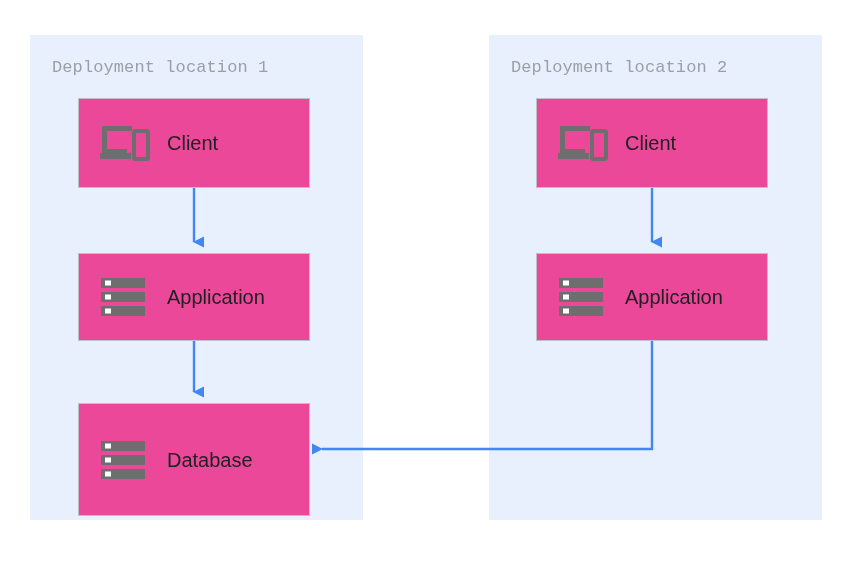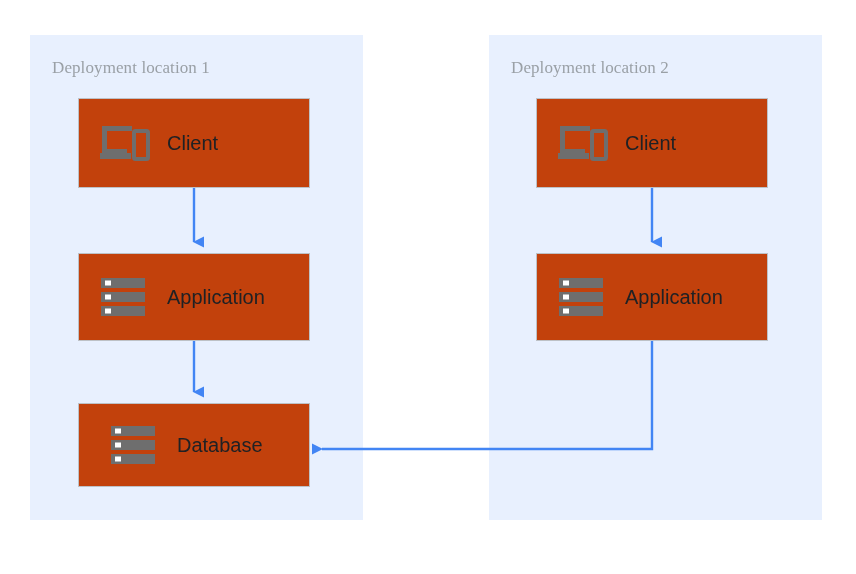--- a/index.html
+++ b/index.html
@@ -25,27 +25,27 @@
     background: #e8f0fe;
     box-sizing: border-box;
   }
   .zone-label {
     position: absolute;
     color: #9aa0a6;
     font-size: 17px;
     line-height: 20px;
     letter-spacing: 0.1px;
     white-space: nowrap;
-    font-family: Liberation Serif, serif;
+    font-family: Liberation Mono, monospace;
   }
 
   
   .node {
     position: absolute;
-    background: #c2410c;
+    background: #ec4899;
     border: 1px solid #bdc1c6;
     box-sizing: border-box;
     display: flex;
     flex-direction: row;
     align-items: center;
     justify-content: flex-start;
   }
   .node-icon {
     flex: 0 0 auto;
     width: 56px;
@@ -103,21 +103,21 @@
         <rect x="5" y="4.5" width="6" height="5" fill="#FFFFFF"></rect>
         <rect x="1" y="16" width="44" height="10" fill="#6E6E6E"></rect>
         <rect x="5" y="18.5" width="6" height="5" fill="#FFFFFF"></rect>
         <rect x="1" y="30" width="44" height="10" fill="#6E6E6E"></rect>
         <rect x="5" y="32.5" width="6" height="5" fill="#FFFFFF"></rect>
       </svg>
     </span>
     <span class="node-label">Application</span>
   </div>
 
-  <div class="node" style="left:78px; top:403px; width:232px; height:84px;padding-left:10px;">
+  <div class="node" style="left:78px; top:403px; width:232px; height:113px;">
     <span class="node-icon">
       <svg width="50" height="42" viewBox="0 0 50 42" aria-hidden="true">
         <rect x="1" y="2" width="44" height="10" fill="#6E6E6E"></rect>
         <rect x="5" y="4.5" width="6" height="5" fill="#FFFFFF"></rect>
         <rect x="1" y="16" width="44" height="10" fill="#6E6E6E"></rect>
         <rect x="5" y="18.5" width="6" height="5" fill="#FFFFFF"></rect>
         <rect x="1" y="30" width="44" height="10" fill="#6E6E6E"></rect>
         <rect x="5" y="32.5" width="6" height="5" fill="#FFFFFF"></rect>
       </svg>
     </span>

